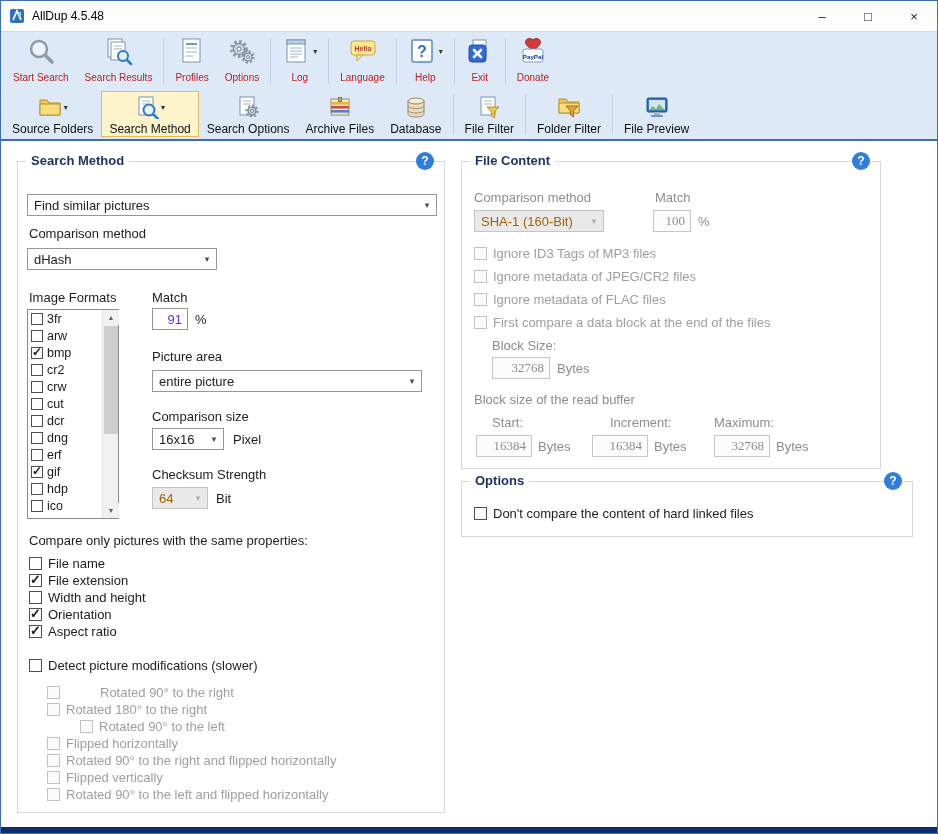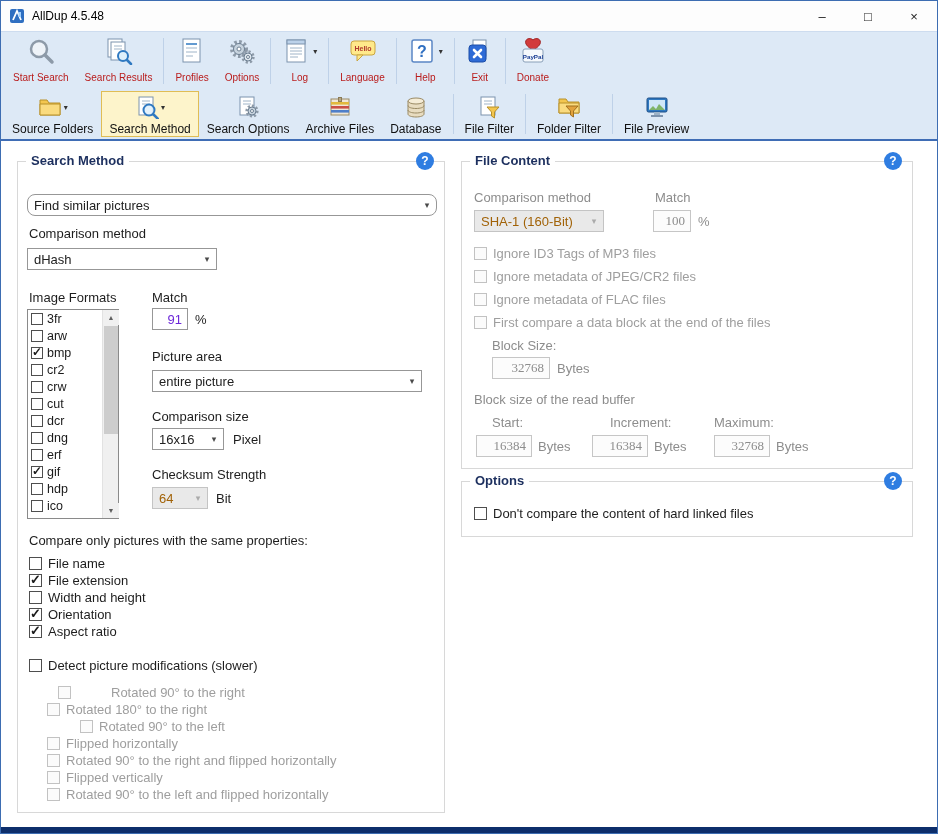--- a/index.html
+++ b/index.html
@@ -323,21 +323,21 @@
     </div>
 
   </div>
 
   <div class="content">
 
     <div class="groupbox" style="left:16px; top:20px; width:428px; height:652px;">
       <span class="gb-title">Search Method</span>
       <span class="help-badge">?</span>
 
-      <div class="combo" style="left:9px; top:32px; width:410px;border-radius:8px;">
+      <div class="combo" style="left:9px; top:32px; width:410px;">
         <span class="combo-text">Find similar pictures</span>
         <span class="combo-btn">▾</span>
       </div>
 
       <span class="lbl" style="left:11px; top:64px;">Comparison method</span>
 
       <div class="combo" style="left:9px; top:86px; width:190px;">
         <span class="combo-text">dHash</span>
         <span class="combo-btn">▾</span>
       </div>
@@ -447,21 +447,21 @@
       <div class="cb-row" style="left:11px; top:462px;">
           <span class="cb checked"></span>
           <span>Aspect ratio</span>
         </div>
 
       <div class="cb-row" style="left:11px; top:496px;">
           <span class="cb"></span>
           <span>Detect picture modifications (slower)</span>
         </div>
 
-      <div class="cb-row disabled" style="left:40px; top:523px;gap:40px;">
+      <div class="cb-row disabled" style="left:29px; top:523px;gap:40px;">
           <span class="cb"></span>
           <span>Rotated 90° to the right</span>
         </div>
       <div class="cb-row disabled" style="left:29px; top:540px;">
           <span class="cb"></span>
           <span>Rotated 180° to the right</span>
         </div>
       <div class="cb-row disabled" style="left:29px; top:557px;padding-left:33px;">
           <span class="cb"></span>
           <span>Rotated 90° to the left</span>
@@ -477,21 +477,21 @@
       <div class="cb-row disabled" style="left:29px; top:608px;">
           <span class="cb"></span>
           <span>Flipped vertically</span>
         </div>
       <div class="cb-row disabled" style="left:29px; top:625px;">
           <span class="cb"></span>
           <span>Rotated 90° to the left and flipped horizontally</span>
         </div>
     </div>
 
-    <div class="groupbox" style="left:460px; top:20px; width:452px; height:308px;">
+    <div class="groupbox" style="left:460px; top:20px; width:420px; height:308px;">
       <span class="gb-title">File Content</span>
       <span class="help-badge">?</span>
 
       <span class="lbl gray" style="left:12px; top:28px;">Comparison method</span>
       <span class="lbl gray" style="left:193px; top:28px;">Match</span>
 
       <div class="combo disabled" style="left:12px; top:48px; width:130px;">
         <span class="combo-text">SHA-1 (160-Bit)</span>
         <span class="combo-btn">▾</span>
       </div>

